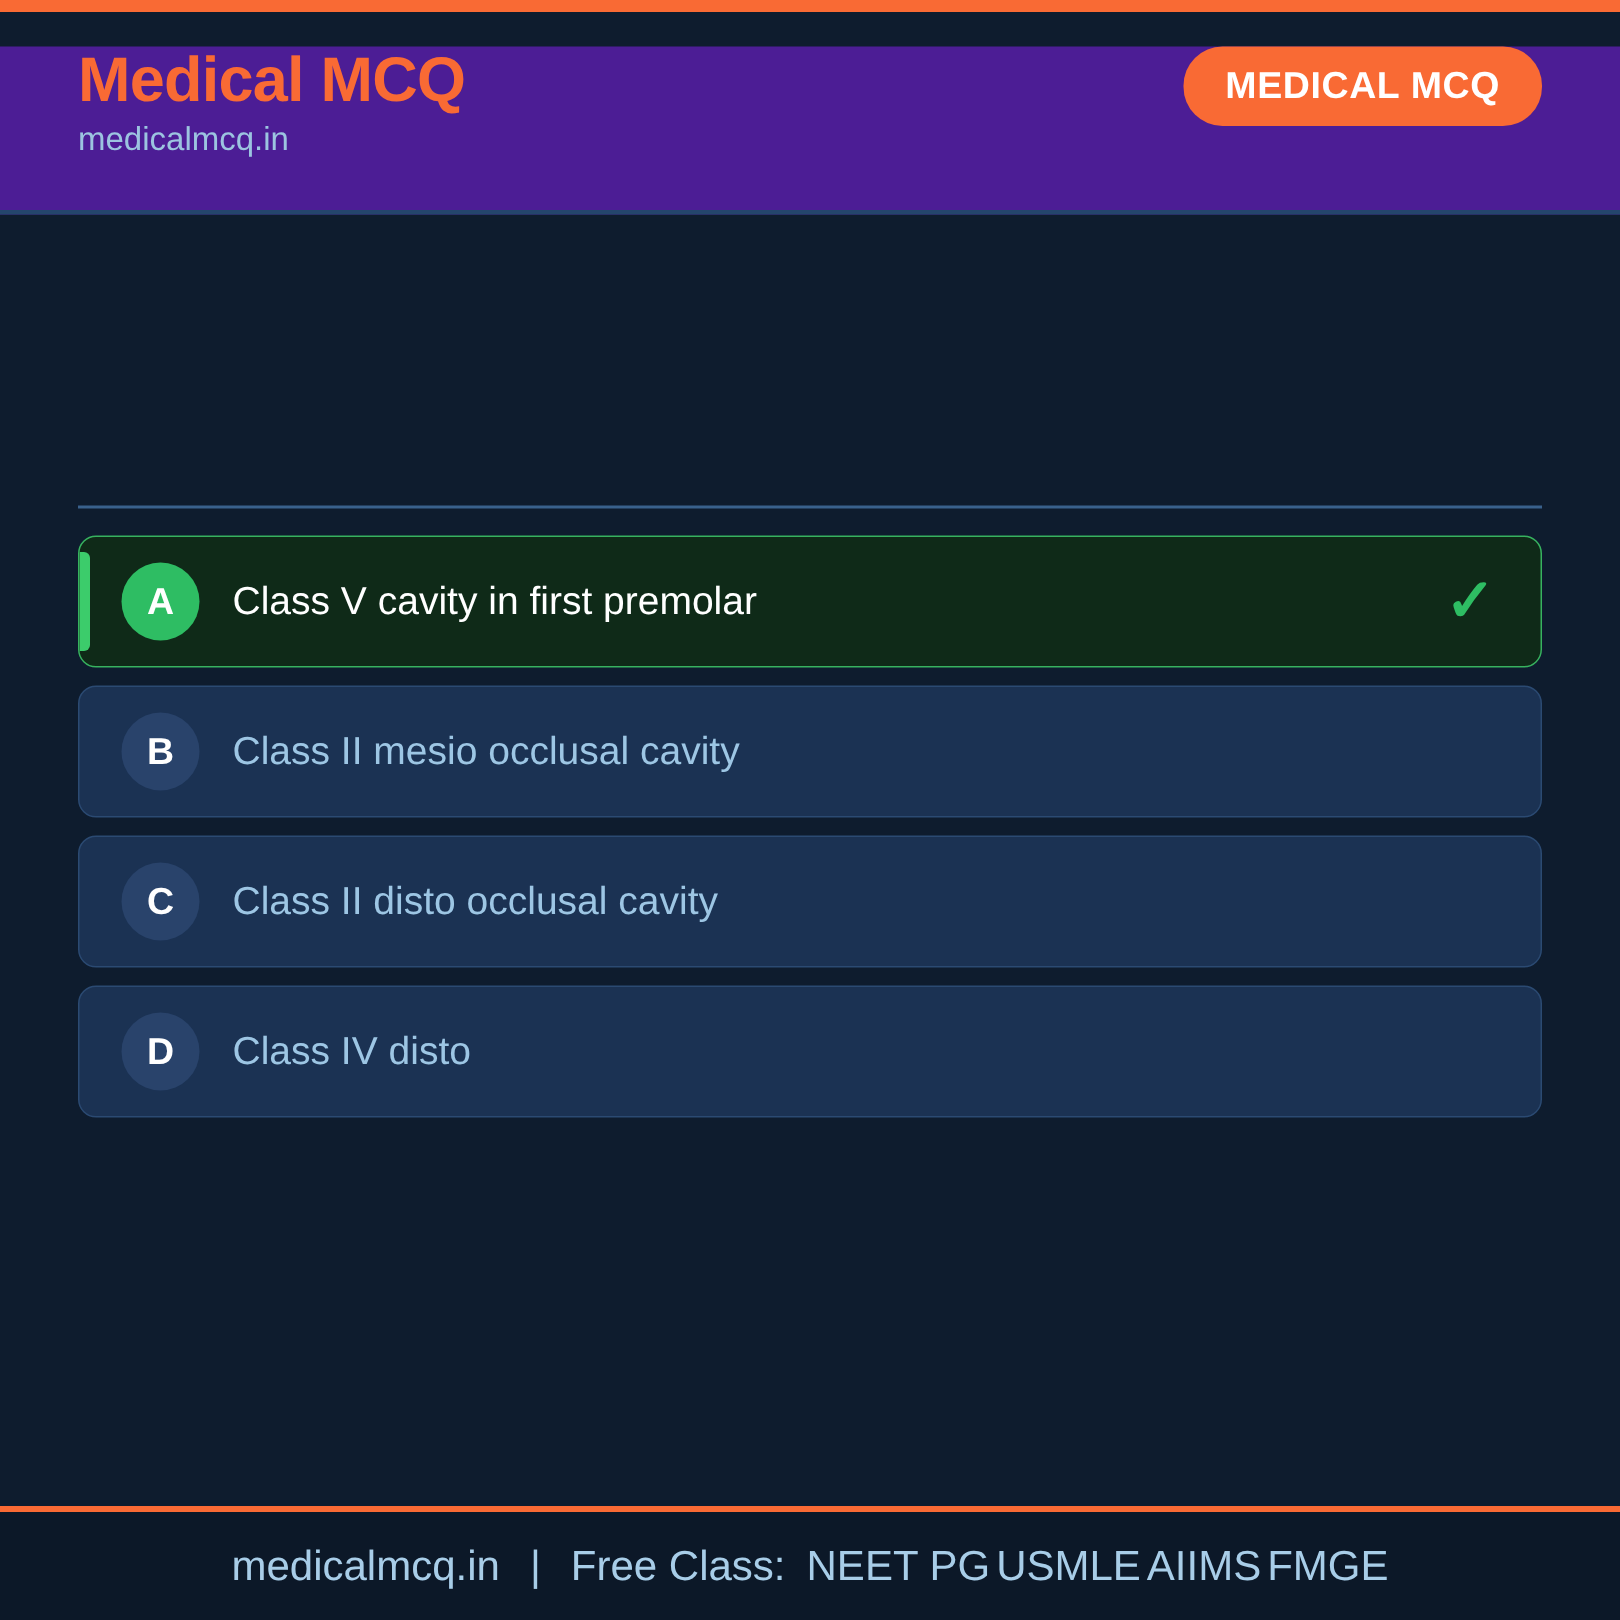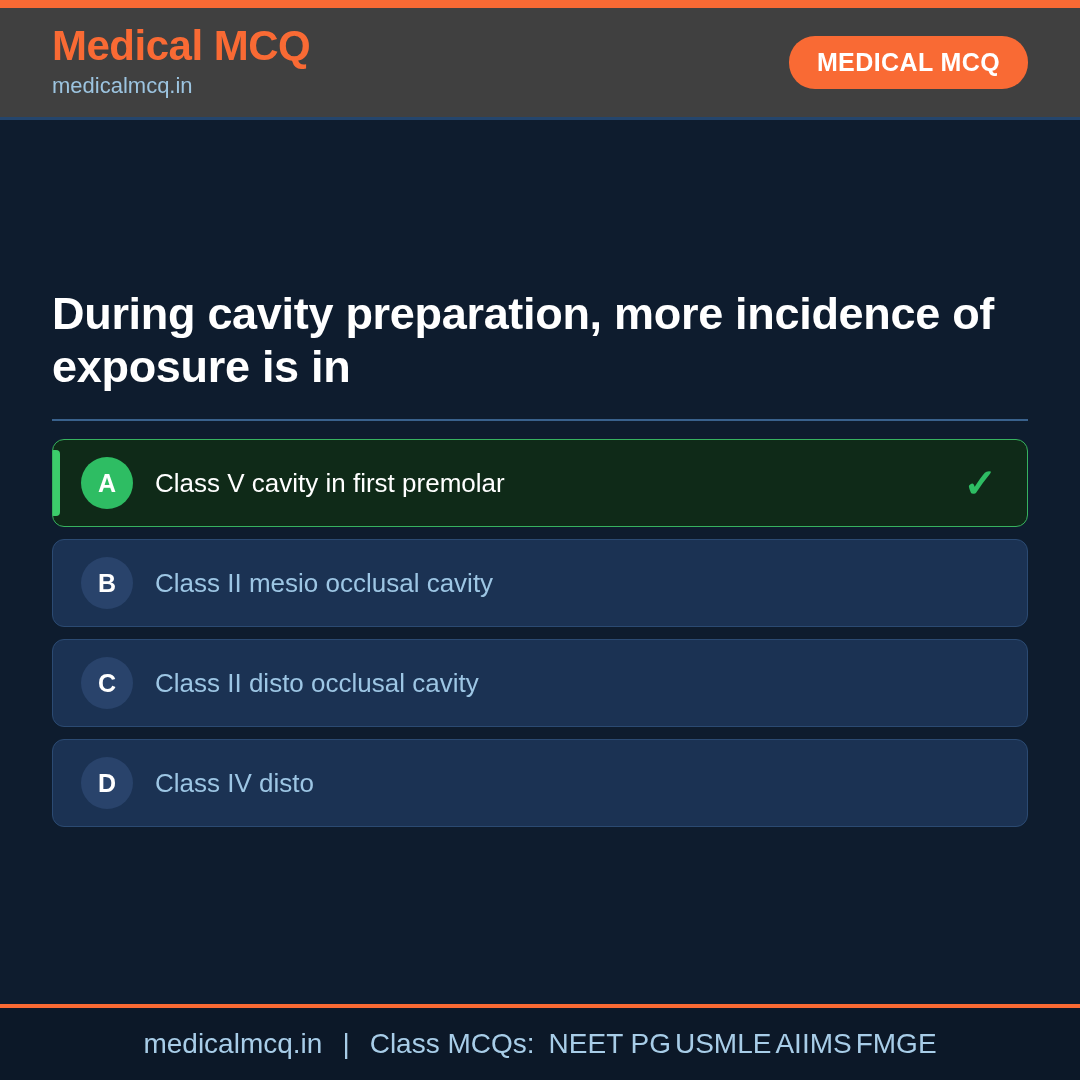--- a/index.html
+++ b/index.html
@@ -31,26 +31,27 @@
     height: 8px;
     width: 100%;
     background: #f96a34;
     flex: 0 0 8px;
   }
 
   
   .header {
     flex: 0 0 112px;
     height: 112px;
-    background: #404040;
+    background: #4c1d95;
     border-bottom: 3px solid #24456c;
     display: flex;
-    align-items: center;
+    align-items: flex-start;
     justify-content: space-between;
     padding: 0 52px 0 52px;
+    margin-top: 23px;
   }
 
   .brand-block { display: flex; flex-direction: column; justify-content: center; }
 
   .brand-title {
     color: #f96a34;
     font-size: 42px;
     font-weight: bold;
     letter-spacing: -0.5px;
     line-height: 1.05;
@@ -217,21 +218,20 @@
     <div class="brand-block">
       <div class="brand-title">Medical MCQ</div>
       <div class="brand-sub">medicalmcq.in</div>
     </div>
     <div class="header-badge">MEDICAL MCQ</div>
   </div>
 
   <div class="main">
 
     <div class="q-block">
-      <div class="q-title">During cavity preparation, more incidence of exposure is in</div>
     </div>
 
     <div class="q-divider"></div>
 
     <div class="options">
 
       <div class="option correct">
         <div class="accent-bar"></div>
         <div class="opt-badge">A</div>
         <div class="opt-text">Class V cavity in first premolar</div>
@@ -254,21 +254,21 @@
       </div>
 
     </div>
   </div>
 
   <div class="footer-rule"></div>
   <div class="footer">
     <div class="footer-inner">
       <span>medicalmcq.in</span>
       <span class="footer-sep">|</span>
-      <span>Class MCQs:</span>
+      <span>Free Class:</span>
       <span class="footer-tags">
         <span>NEET PG</span>
         <span>USMLE</span>
         <span>AIIMS</span>
         <span>FMGE</span>
       </span>
     </div>
   </div>
 
 </div>

